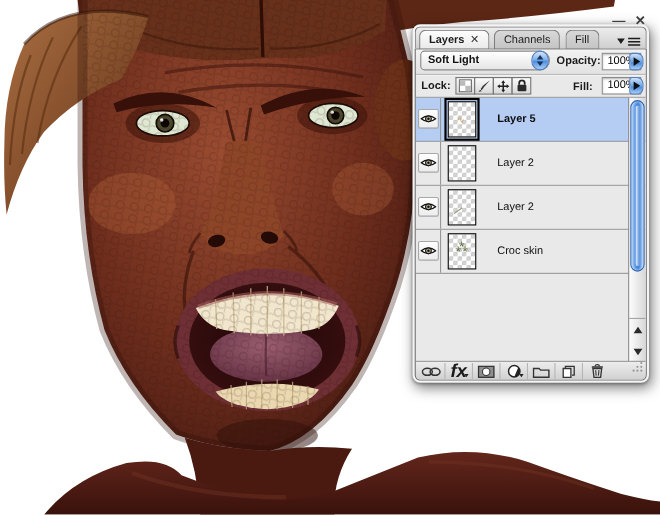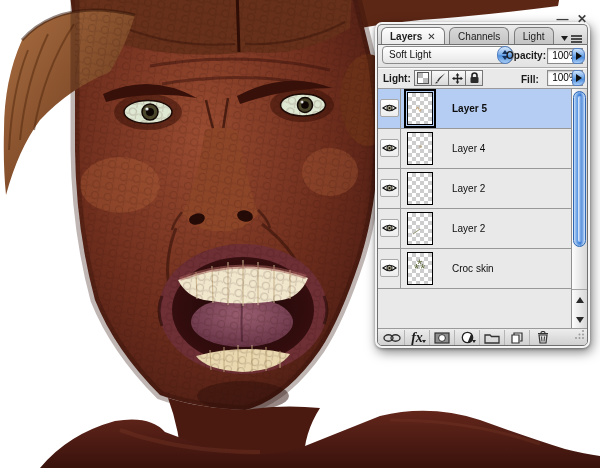--- a/index.html
+++ b/index.html
@@ -33,23 +33,23 @@
   .tab.active { background:linear-gradient(#fdfdfd,#e9e9e9); font-weight:bold; }
   .tab .tabx { margin-left:5px; font-weight:normal; color:#333; }
   .flyout { position:absolute; right:3px; bottom:1px; width:24px; height:12px; }
 
   .pbody { position:relative; height:302px; background:#e9e9e9;
     border:1px solid #6f6f6f; border-radius:0 0 5px 5px; overflow:hidden; }
 
   
   .blendrow { position:relative; height:22px; padding:2px 3px;
     background:linear-gradient(#f2f2f2,#e2e2e2); }
-  .combo { position:absolute; left:4px; top:1px; width:132px; height:18px;
+  .combo { position:absolute; left:4px; top:1px; width:118px; height:18px;
     background:linear-gradient(#ffffff,#e6e6e6); border:1px solid #8a8a8a;
-    border-radius:4px 9px 9px 4px; font-size:10px; font-weight:normal; color:#111;
+    border-radius:4px 9px 9px 4px; font-size:10px; font-weight:bold; color:#111;
     line-height:16px; padding-left:6px; }
   .stepper { position:absolute; right:0; top:-1px; width:16px; height:18px;
     border-radius:9px; border:1px solid #5580c0;
     background:linear-gradient(#d7e8fb,#7fb0ea 45%,#4f8fdd 55%,#a9cdf5);
     display:flex; flex-direction:column; align-items:center; justify-content:center; }
   .stepper i { display:block; width:0; height:0; border-left:3px solid transparent;
     border-right:3px solid transparent; }
   .stepper .up { border-bottom:4px solid #16335f; margin-bottom:2px; }
   .stepper .dn { border-top:4px solid #16335f; }
   .fieldlbl { position:absolute; top:5px; font-size:10px; font-weight:bold; color:#1a1a1a; }
@@ -121,21 +121,21 @@
   .sarrow i { width:0; height:0; border-left:4px solid transparent; border-right:4px solid transparent; }
   .sarrow.up i { border-bottom:6px solid #2a2a2a; }
   .sarrow.dn i { border-top:6px solid #2a2a2a; }
 
   
   .footer { position:relative; height:18px; border-top:1px solid #9a9a9a;
     background:linear-gradient(#ededed,#cfcfcf); display:flex; align-items:center;
     padding-left:2px; }
   .fbtn { width:25px; height:15px; display:flex; align-items:center; justify-content:center;
     border-right:1px solid #b5b5b5; position:relative; }
-  .fxwrap { font-style:italic; font-weight:bold; font-size:14px; color:#1a1a1a; line-height:10px;font-family:Liberation Serif, serif; }
+  .fxwrap { font-style:italic; font-weight:bold; font-size:17px; color:#1a1a1a; line-height:10px; }
   .caret { position:absolute; right:3px; bottom:2px; width:0; height:0;
     border-left:2.5px solid transparent; border-right:2.5px solid transparent;
     border-top:3.5px solid #222; }
   .grip { position:absolute; right:2px; bottom:2px; }
 </style>
 </head>
 <body>
 
 <div class="stage">
 
@@ -250,21 +250,21 @@
     <div class="winctl">
       <span>—</span>
       <span>✕</span>
     </div>
 
     <div class="tabbar" style="position:relative;">
       <div class="tab active">
         <span>Layers</span><span class="tabx">✕</span>
       </div>
       <div class="tab">Channels</div>
-      <div class="tab">Light</div>
+      <div class="tab">Fill</div>
       <div class="flyout">
         <svg width="24" height="12" viewBox="0 0 24 12">
           <path d="M1,3 L8,3 L4.5,8 Z" fill="#1d1d1d"></path>
           <path d="M11,3 h11 M11,6 h11 M11,9 h11" stroke="#1d1d1d" stroke-width="1.4"></path>
         </svg>
       </div>
     </div>
 
     <div class="pbody">
 
@@ -279,21 +279,21 @@
         <span class="fieldlbl lbl-opacity">Opacity:</span>
         <div class="valbox vb-opacity">100%</div>
         <div class="arrowbtn ab-opacity">
             <i></i>
           </div>
       </div>
 
       <div class="groove"></div>
 
       <div class="lockrow">
-        <span class="fieldlbl lbl-lock">Light:</span>
+        <span class="fieldlbl lbl-lock">Lock:</span>
         <div class="lockbtns">
           <div class="lockbtn">
             <svg width="12" height="12" viewBox="0 0 12 12">
                 <rect x="0.5" y="0.5" width="11" height="11" fill="#fff" stroke="#555"></rect>
                 <rect x="1" y="1" width="5" height="5" fill="#bbb"></rect>
                 <rect x="6" y="6" width="5" height="5" fill="#bbb"></rect>
               </svg>
           </div>
           <div class="lockbtn">
             <svg width="13" height="12" viewBox="0 0 13 12">
@@ -332,35 +332,20 @@
                   <circle cx="8" cy="5" r="1.2" fill="#111"></circle>
                 </svg>
             </div>
           </div>
           <div class="thumb">
               <span class="mark mk-tan">∿</span>
             </div>
           <span class="lname">Layer 5</span>
         </div>
 
-        <div class="lrow">
-          <div class="eyecell">
-            <div class="eyebtn">
-              <svg width="15" height="10" viewBox="0 0 16 10">
-                  <path d="M1,5 Q8,-0.5 15,5 Q8,10.5 1,5 Z" fill="#fdfdf6" stroke="#111" stroke-width="1.2"></path>
-                  <circle cx="8" cy="5" r="2.8" fill="#b9b49a" stroke="#111" stroke-width="1"></circle>
-                  <circle cx="8" cy="5" r="1.2" fill="#111"></circle>
-                </svg>
-            </div>
-          </div>
-          <div class="thumb">
-              <span class="mark mk-dot"></span>
-            </div>
-          <span class="lname">Layer 4</span>
-        </div>
 
 
         <div class="lrow">
           <div class="eyecell">
             <div class="eyebtn">
               <svg width="15" height="10" viewBox="0 0 16 10">
                   <path d="M1,5 Q8,-0.5 15,5 Q8,10.5 1,5 Z" fill="#fdfdf6" stroke="#111" stroke-width="1.2"></path>
                   <circle cx="8" cy="5" r="2.8" fill="#b9b49a" stroke="#111" stroke-width="1"></circle>
                   <circle cx="8" cy="5" r="1.2" fill="#111"></circle>
                 </svg>

